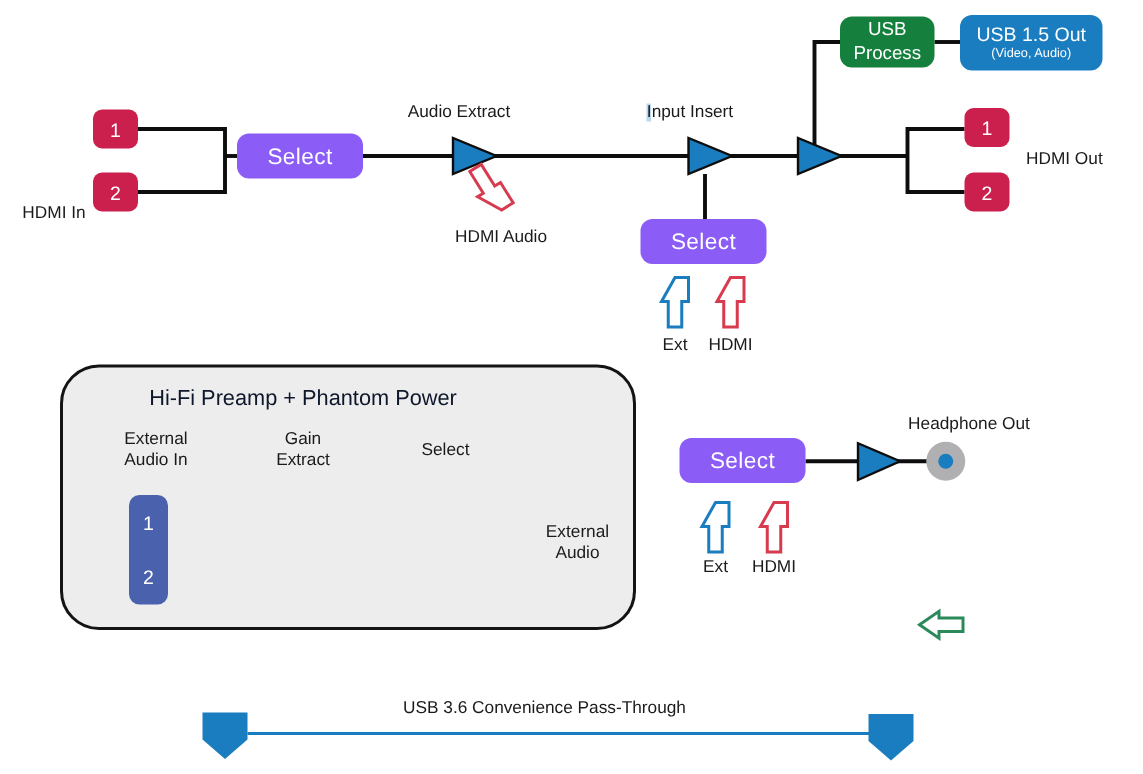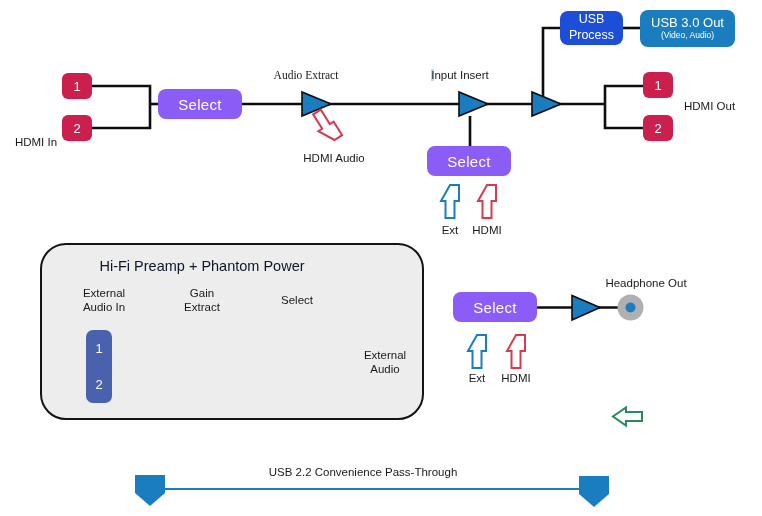--- a/index.html
+++ b/index.html
@@ -14,21 +14,21 @@
   .pre{white-space:pre-line;}
   .port{
     width:30px;height:26px;border-radius:6px;background:#cb1f4e;color:#fff;
     display:flex;align-items:center;justify-content:center;font-size:13px;
   }
   .select{
     width:84px;height:30px;border-radius:8px;background:#8b5cf6;color:#fff;
     display:flex;align-items:center;justify-content:center;font-size:15px;letter-spacing:.3px;
   }
   .usbproc{
-    width:63px;height:34px;border-radius:8px;background:#1d4ed8;color:#fff;
+    width:63px;height:34px;border-radius:8px;background:#15803d;color:#fff;
     display:flex;align-items:center;justify-content:center;font-size:12.5px;line-height:1.25;text-align:center;
   }
   .usb3{
     width:95px;height:37px;border-radius:8px;background:#1a7dc0;color:#fff;
     display:flex;flex-direction:column;align-items:center;justify-content:center;line-height:1.15;
   }
   .usb3 .t1{font-size:13px;}
   .usb3 .t2{font-size:8.5px;}
   .panel{
     left:40px;top:243px;width:380px;height:173px;background:#ededee;
@@ -97,32 +97,32 @@
     <circle cx="630.5" cy="307.5" r="5" fill="#1a7dc0"></circle>
   </svg>
 
   <div class="abs panel"></div>
 
   <div class="abs lbl ctr" style="left:10px;top:99px;width:52px;margin-top:36px;">HDMI In</div>
   <div class="abs port" style="left:62px;top:73px;">1</div>
   <div class="abs port" style="left:62px;top:115px;">2</div>
   <div class="abs select" style="left:158px;top:89px;">Select</div>
 
-  <div class="abs lbl ctr" style="left:246px;top:68px;width:120px;font-family:Liberation Serif, serif;">Audio Extract</div>
+  <div class="abs lbl ctr" style="left:246px;top:68px;width:120px;">Audio Extract</div>
   <div class="abs lbl ctr" style="left:289px;top:151px;width:90px;">HDMI Audio</div>
 
   <div class="abs lbl ctr audio-insert-label" style="left:400px;top:68px;width:120px;">Input Insert</div>
   <div class="abs select" style="left:427px;top:146px;">Select</div>
   <div class="abs lbl ctr" style="left:430px;top:223px;width:40px;">Ext</div>
   <div class="abs lbl ctr" style="left:465px;top:223px;width:44px;">HDMI</div>
 
   <div class="abs usbproc pre" style="left:560px;top:11px;">USB
 Process</div>
   <div class="abs usb3" style="left:640px;top:10px;">
-    <span class="t1">USB 3.0 Out</span>
+    <span class="t1">USB 1.5 Out</span>
     <span class="t2">(Video, Audio)</span>
   </div>
 
   <div class="abs port" style="left:643px;top:72px;">1</div>
   <div class="abs port" style="left:643px;top:115px;">2</div>
   <div class="abs lbl" style="left:684px;top:99px;">HDMI Out</div>
 
   <div class="abs panel-title ctr" style="left:82px;top:258px;width:240px;z-index:2;">Hi-Fi Preamp + Phantom Power</div>
   <div class="abs lbl ctr pre" style="left:74px;top:286px;width:60px;z-index:2;">External
 Audio In</div>
@@ -135,15 +135,15 @@
   </div>
   <div class="abs lbl ctr pre" style="left:355px;top:348px;width:60px;">External
 Audio</div>
 
   <div class="abs lbl ctr" style="left:598px;top:276px;width:96px;">Headphone Out</div>
   <div class="abs select" style="left:453px;top:292px;">Select</div>
   <div class="abs lbl ctr" style="left:457px;top:371px;width:40px;">Ext</div>
   <div class="abs lbl ctr" style="left:494px;top:371px;width:44px;">HDMI</div>
 
 
-  <div class="abs lbl ctr" style="left:213px;top:465px;width:300px;">USB 2.2 Convenience Pass-Through</div>
+  <div class="abs lbl ctr" style="left:213px;top:465px;width:300px;">USB 3.6 Convenience Pass-Through</div>
 
 </div>
 
 </body></html>

